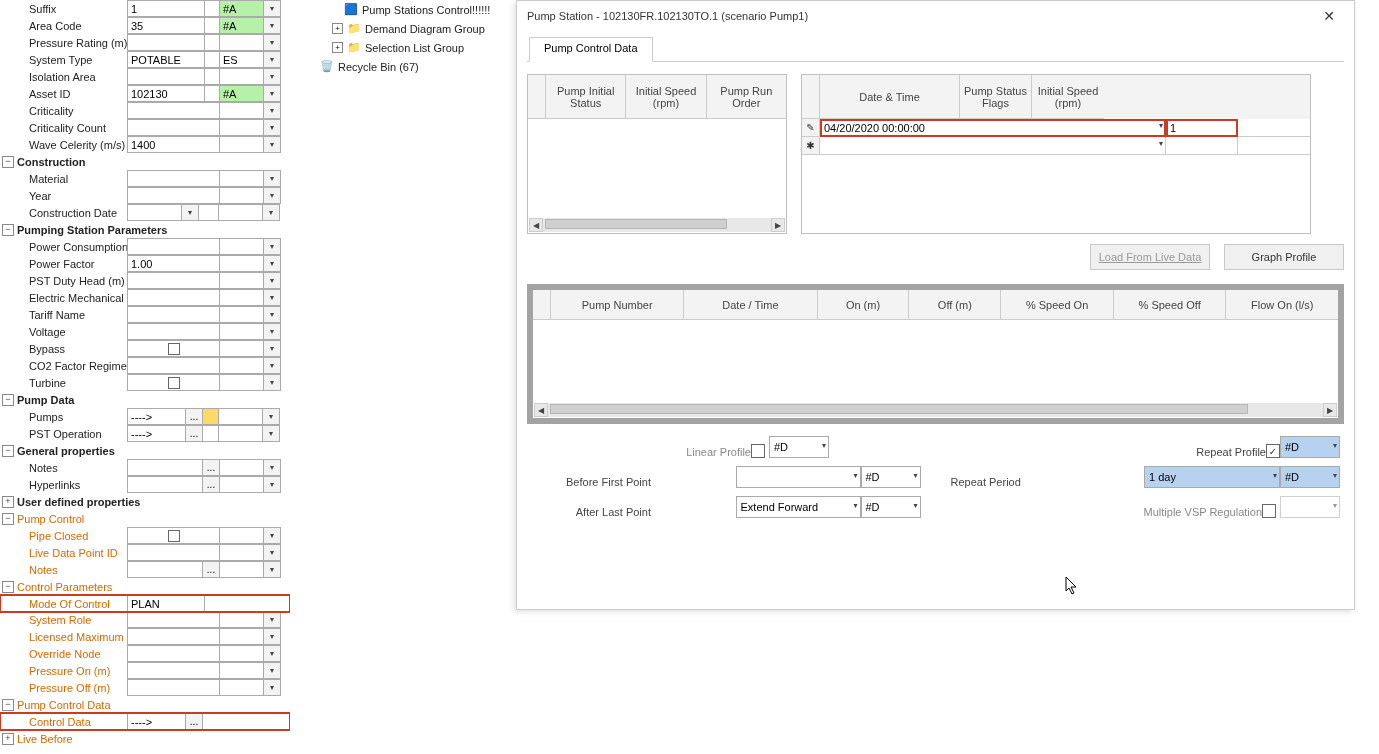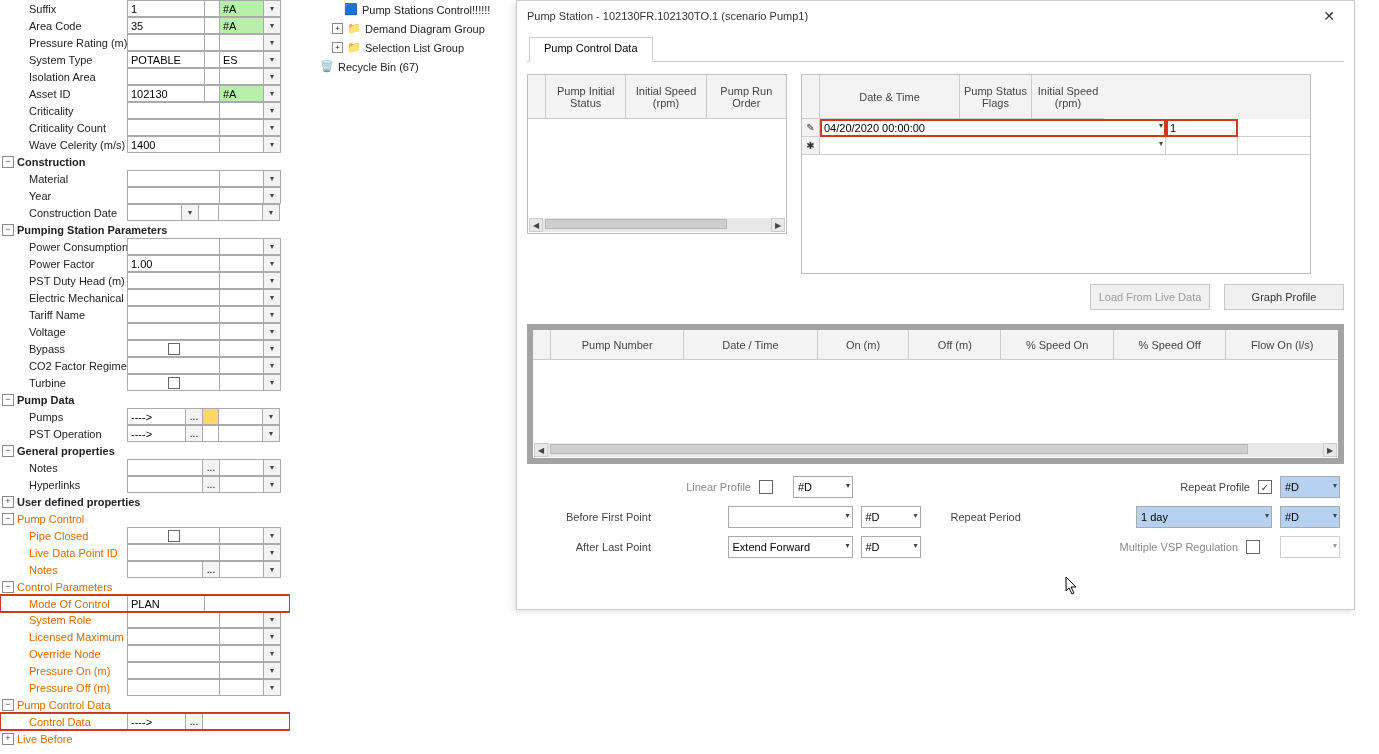--- a/index.html
+++ b/index.html
@@ -35,47 +35,47 @@
 .dialog { position: absolute; left: 516px; top: 0; width: 839px; height: 610px; background: #fff; border: 1px solid #ccc; box-shadow: -2px 2px 6px rgba(0,0,0,0.12); }
 .dlg-title { display:flex; align-items:center; justify-content:space-between; height:30px; padding: 0 10px; color:#333; }
 .dlg-close { width:30px; height:24px; display:flex; align-items:center; justify-content:center; font-size:14px; cursor:pointer; }
 .dlg-body { padding: 6px 10px 10px 10px; }
 .tab-strip { display:flex; border-bottom: 1px solid #ccc; height:25px; }
 .tab { border:1px solid #ccc; border-bottom:1px solid #fff; background:#fff; padding: 4px 14px; margin-bottom:-1px; margin-left:2px; cursor:pointer; }
 
 .grids-row { display:flex; gap:14px; margin-top:12px; }
 .grid-box { border:1px solid #bfbfbf; background:#fff; position:relative; }
 .grid-left { width: 260px; height: 160px; }
-.grid-right { width: 510px; height: 200px; }
+.grid-right { width: 510px; height: 160px; }
 .grid-hdr { display:flex; height:44px; background:#f3f3f3; }
 .grid-hdr-cell { border-right:1px solid #ccc; border-bottom:1px solid #ccc; display:flex; align-items:center; justify-content:center; text-align:center; color:#444; padding:2px 4px; }
 .grid-hdr-cell:last-child { border-right:none; }
 .grid-row { display:flex; height:18px; }
 .grid-row-cell { border-right:1px solid #ccc; border-bottom:1px solid #ccc; padding:0 4px; display:flex; align-items:center; }
 .grid-row-cell:last-child { border-right:none; }
 .row-handle { width:18px; border-right:1px solid #ccc; border-bottom:1px solid #ccc; background:#f3f3f3; display:flex; align-items:center; justify-content:center; font-size:10px; color:#333; }
 .dt-cell { flex:1; position:relative; }
 .dt-cell .dd-arrow { position:absolute; right:2px; top:2px; font-size:8px; color:#444; }
 .hscroll { position:absolute; bottom:1px; left:1px; right:1px; height:14px; background:#f3f3f3; display:flex; align-items:center; justify-content:space-between; }
 .hscroll .arrow { width:14px; height:14px; display:flex; align-items:center; justify-content:center; font-size:8px; color:#444; cursor:pointer; border:1px solid #ccc; background:#e8e8e8;}
 .hs-track { flex:1; height:14px; background:#e8e8e8; position:relative; }
 .hs-thumb { position:absolute; left:2px; top:1px; height:10px; width:80%; background:#cfcfcf; border:1px solid #b7b7b7; }
 .hs-thumb.r { width: 90%; }
 
 .btn-row { display:flex; justify-content:flex-end; gap:14px; margin-top:10px; }
 .btn { height:26px; min-width:120px; border:1px solid #c8c8c8; background:#f0f0f0; display:flex; align-items:center; justify-content:center; cursor:pointer; color:#333; }
-.btn.disabled { color:#9a9a9a; }
+.btn.disabled { color:#9a9a9a;text-decoration:underline; }
 .btn.primary { background:#e5f1fb; border-color:#7eb4e0; }
 
 .wide-grid { border:6px solid #a3a3a3; height:140px; margin-top:14px; position:relative; }
 .wide-hdr { display:flex; height:30px; background:#f3f3f3; }
 .wide-hdr .grid-hdr-cell { border-bottom: 1px solid #ccc;}
 
 .form-grid { display:grid; grid-template-columns: 1fr 1fr; gap: 8px 30px; margin-top:12px; padding: 0 4px; }
-.form-row { display:flex; align-items:center; gap:8px; }
+.form-row { display:flex; align-items:flex-end; }
 .form-label { width: 140px; text-align:right; color:#444; }
 .form-label.disabled { color:#888; }
 .select { border:1px solid #aaa; height:22px; background:#fff; display:flex; align-items:center; padding:0 16px 0 4px; position:relative; }
 .select .arrow { position:absolute; right:2px; top:4px; font-size:8px; color:#444; }
 .select.blue { background:#b6d2f0; }
 .small { width: 60px; }
 .med { width: 125px; }
 .wide { width: 136px; }
 .chk { width:14px; height:14px; border:1px solid #666; display:inline-flex; align-items:center; justify-content:center; font-size:10px; color:#333;}
 .dlg-footer { display:flex; justify-content:flex-end; gap:14px; padding: 12px 16px; }

